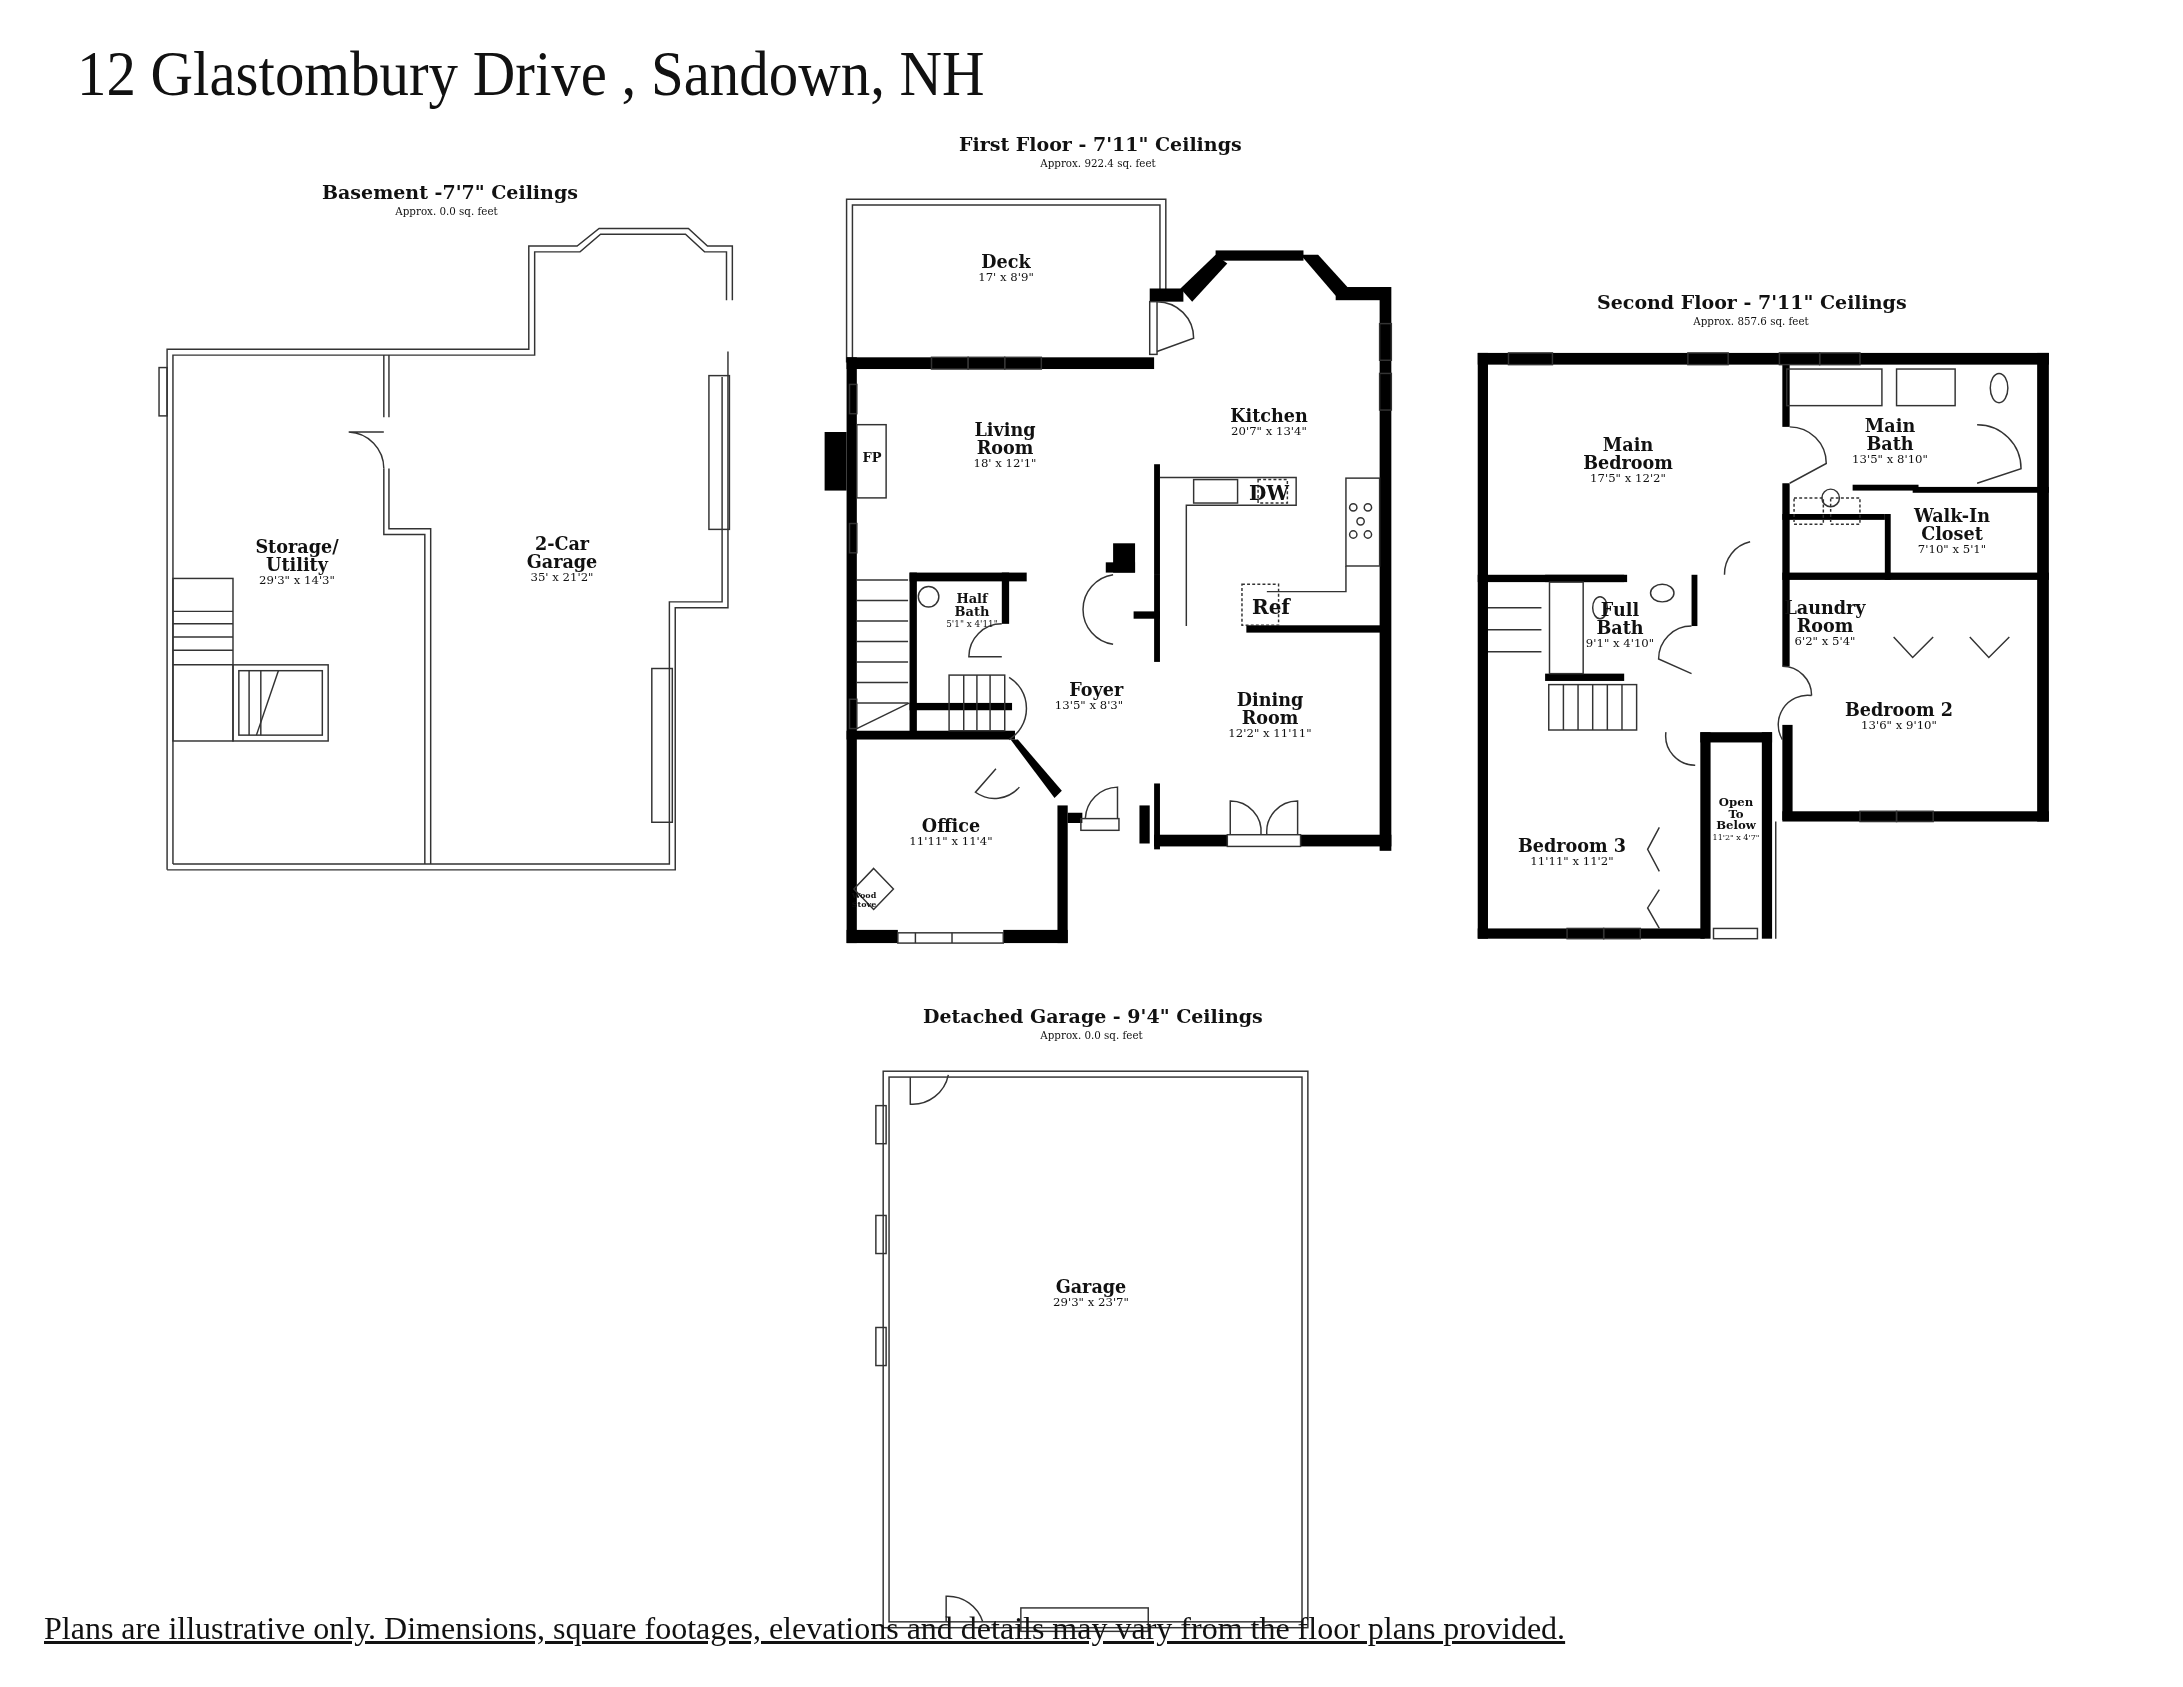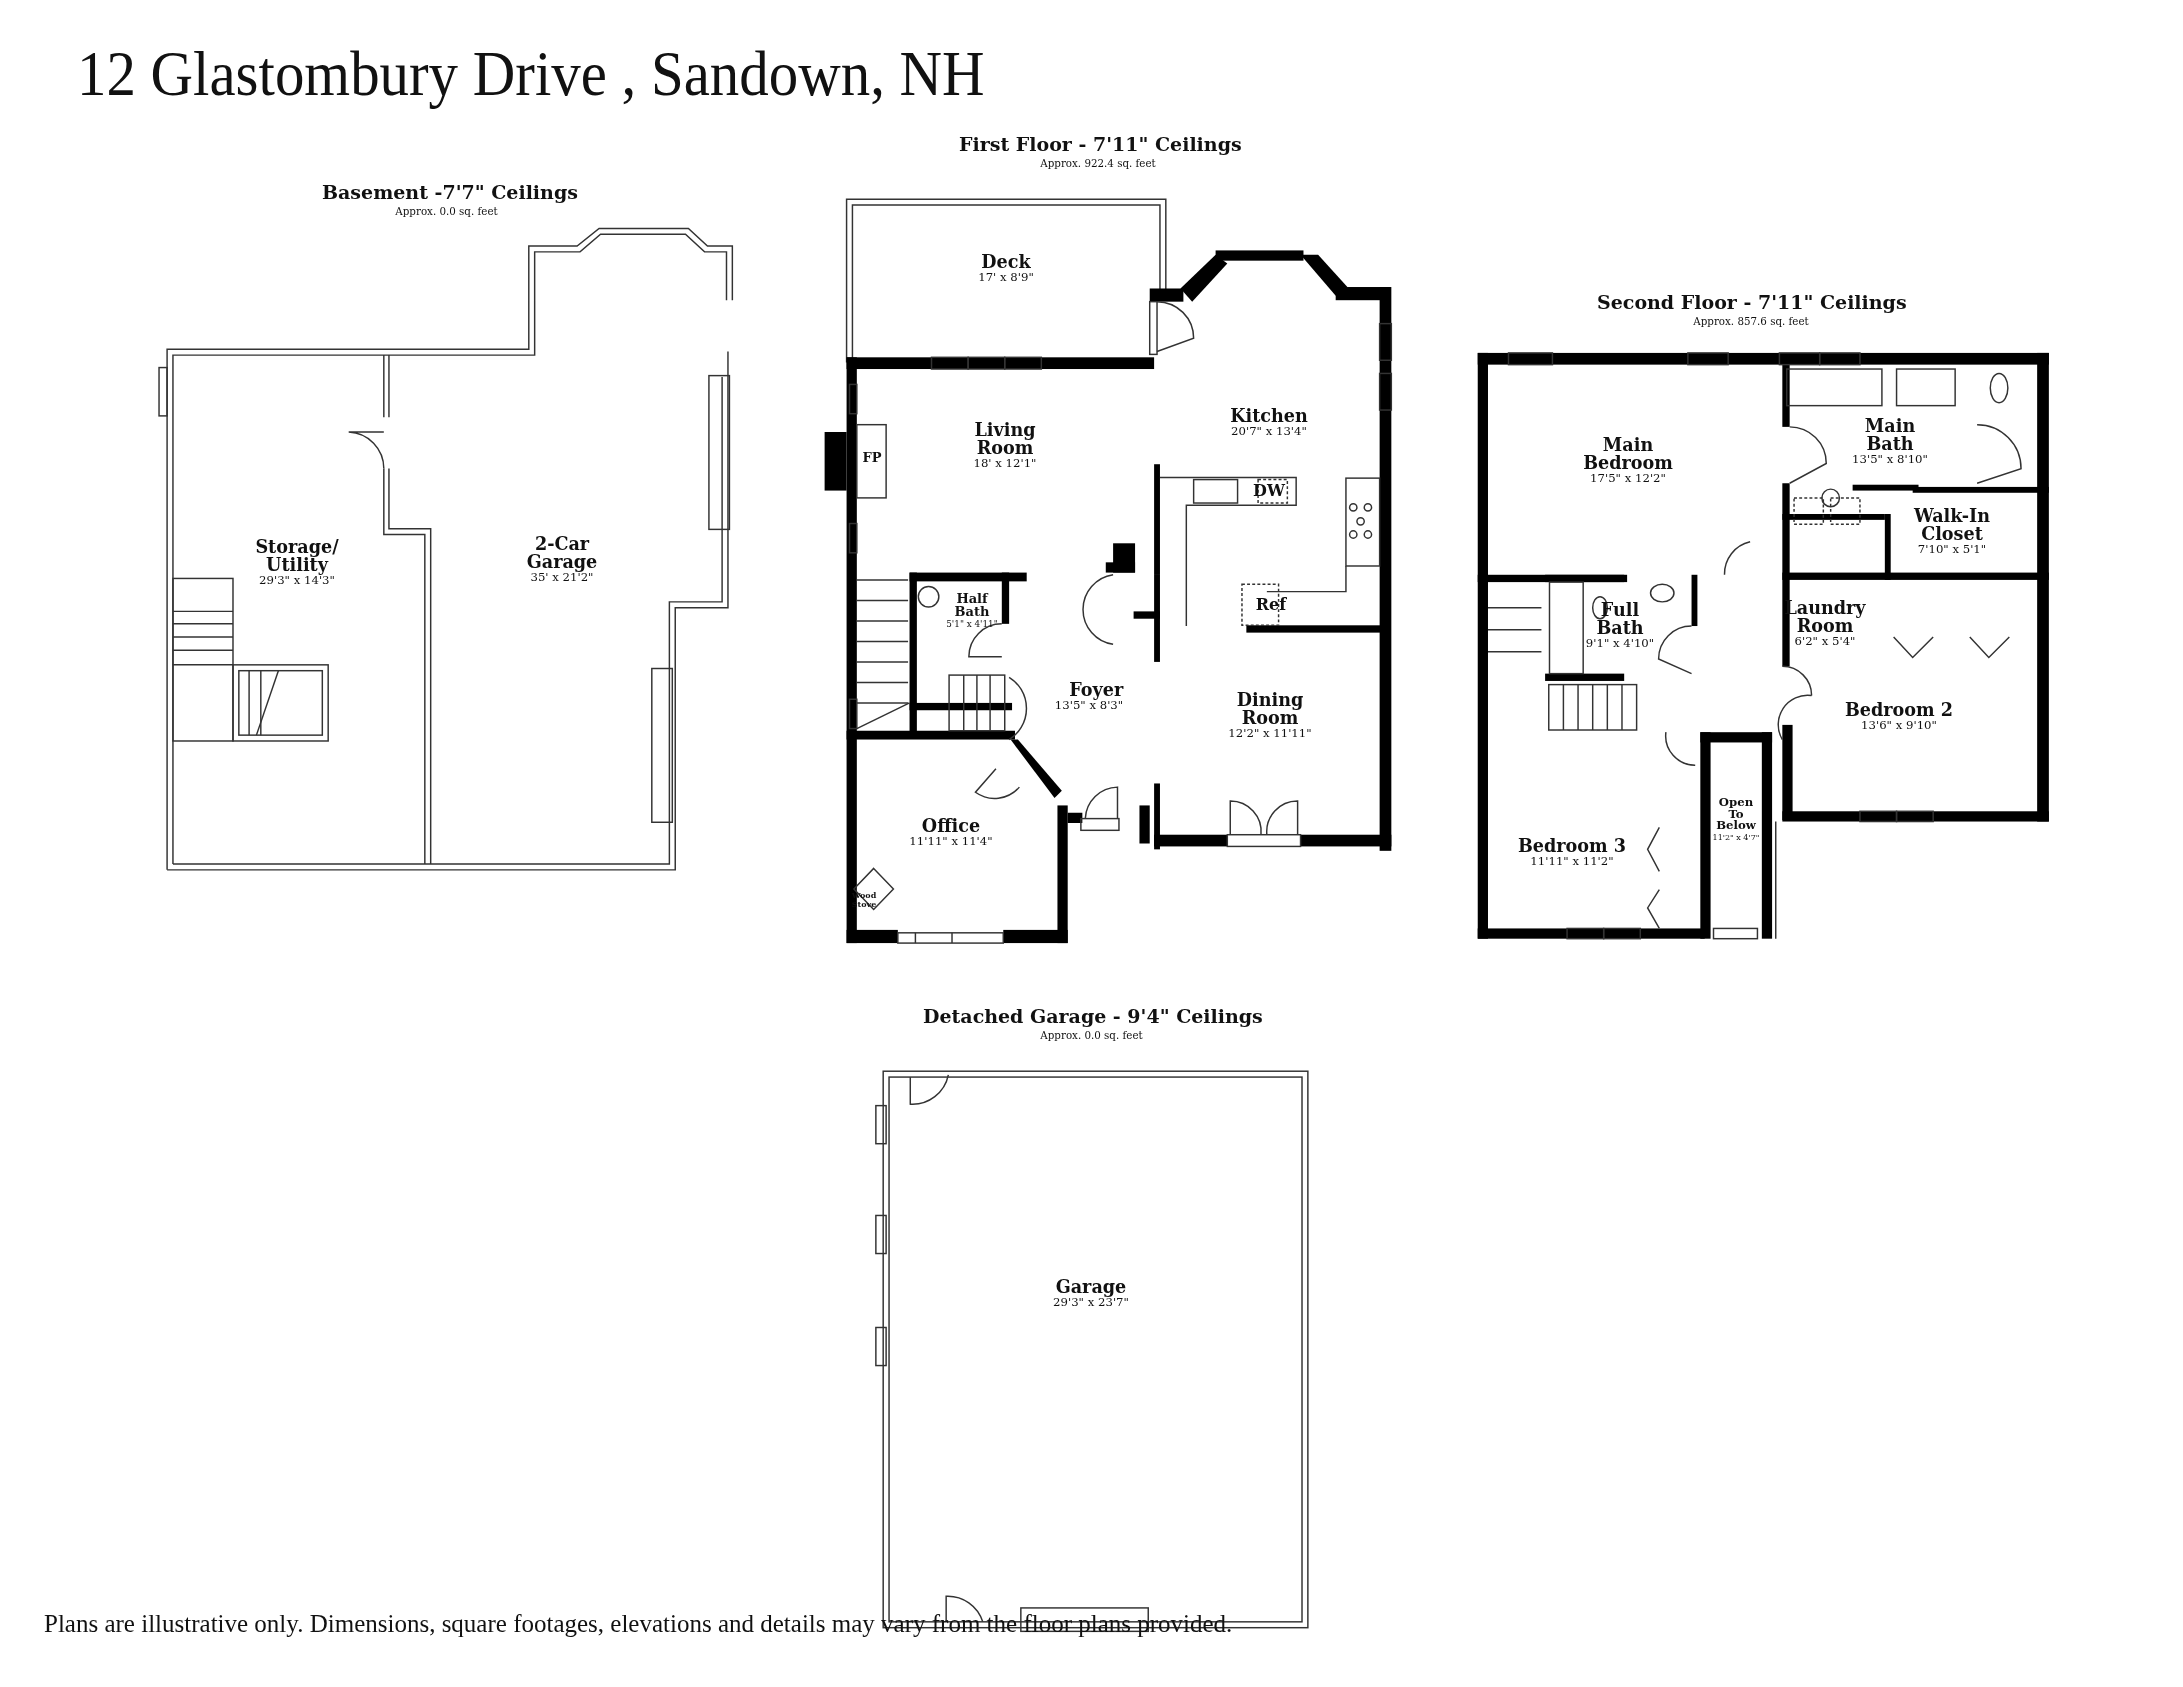--- a/index.html
+++ b/index.html
@@ -7,22 +7,22 @@
   .title { position:absolute; left:77px; top:37px; font-family:"Liberation Serif", serif; font-size:64px; letter-spacing:0px; transform:scaleX(0.92); transform-origin:left top; white-space:nowrap; }
   .floor-head { position:absolute; text-align:center; white-space:nowrap; }
   .floor-head .h { font-family:"DejaVu Serif", serif; font-weight:bold; font-size:19px; }
   .floor-head .s { font-family:"DejaVu Serif", serif; font-size:10.3px; margin-top:1.5px; }
   svg.plan { position:absolute; left:0; top:0; }
   .room { position:absolute; text-align:center; transform:translate(-50%,0); white-space:nowrap; line-height:1.0; }
   .room .n { font-family:"DejaVu Serif", serif; font-weight:bold; font-size:17.6px; }
   .room .d { font-family:"DejaVu Serif", serif; font-size:11.7px; margin-top:1.5px; }
   .room.small .n { font-size:13px; }
   .room.small .d { font-size:8.8px; }
-  .fixture { position:absolute; font-family:"DejaVu Serif", serif; font-weight:bold; font-size:16px; transform:translate(-50%,0); }
-  .disclaimer { position:absolute; left:44px; top:1610px; font-family:"Liberation Serif", serif; font-size:25px; white-space:nowrap; }
+  .fixture { position:absolute; font-family:"DejaVu Serif", serif; font-weight:bold; font-size:20px; transform:translate(-50%,0); }
+  .disclaimer { position:absolute; left:44px; top:1610px; font-family:"Liberation Serif", serif; font-size:32px; white-space:nowrap;text-decoration:underline; }
 </style>
 </head>
 <body>
 
 <div class="title">12 Glastombury Drive , Sandown, NH</div>
 
 <div class="floor-head" style="left:322px; top:181px; width:249px;">
   <div class="h">Basement -7'7" Ceilings</div>
   <div class="s">Approx. 0.0 sq. feet</div>
 </div>

